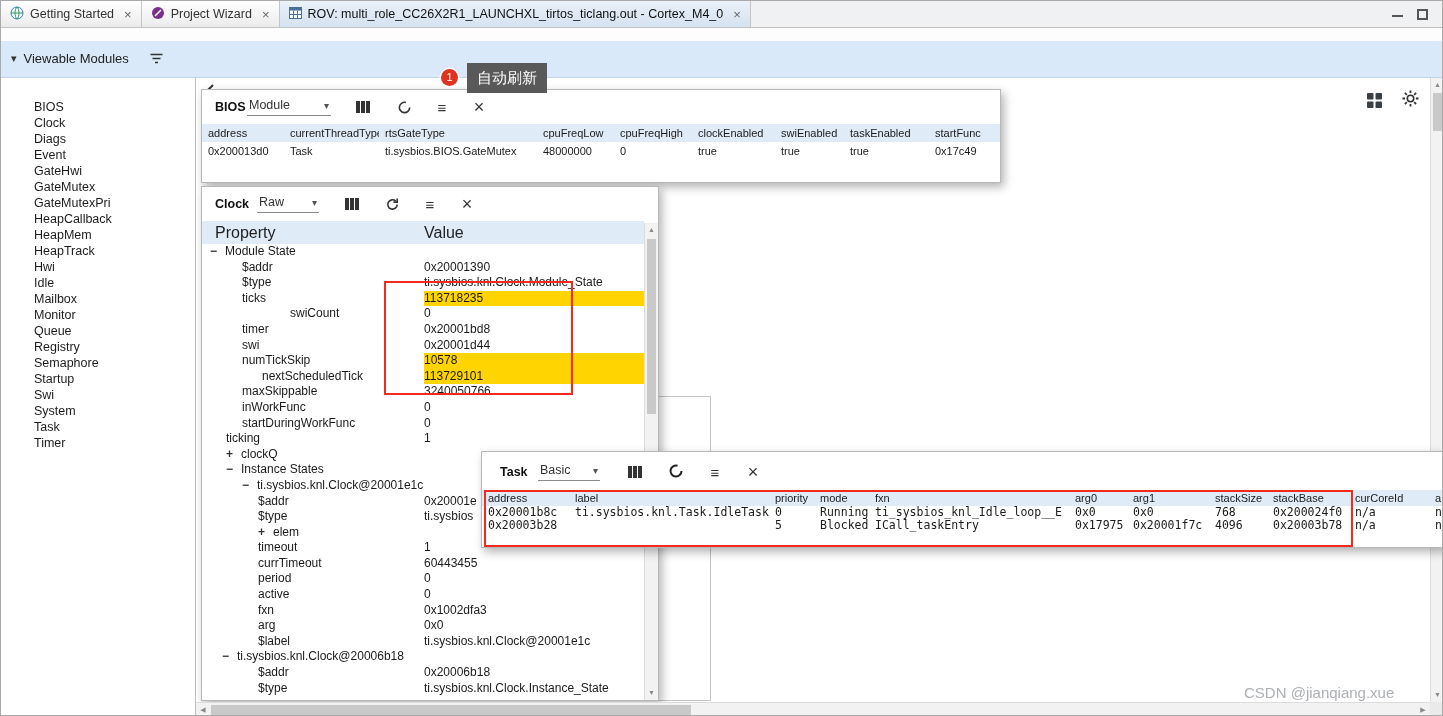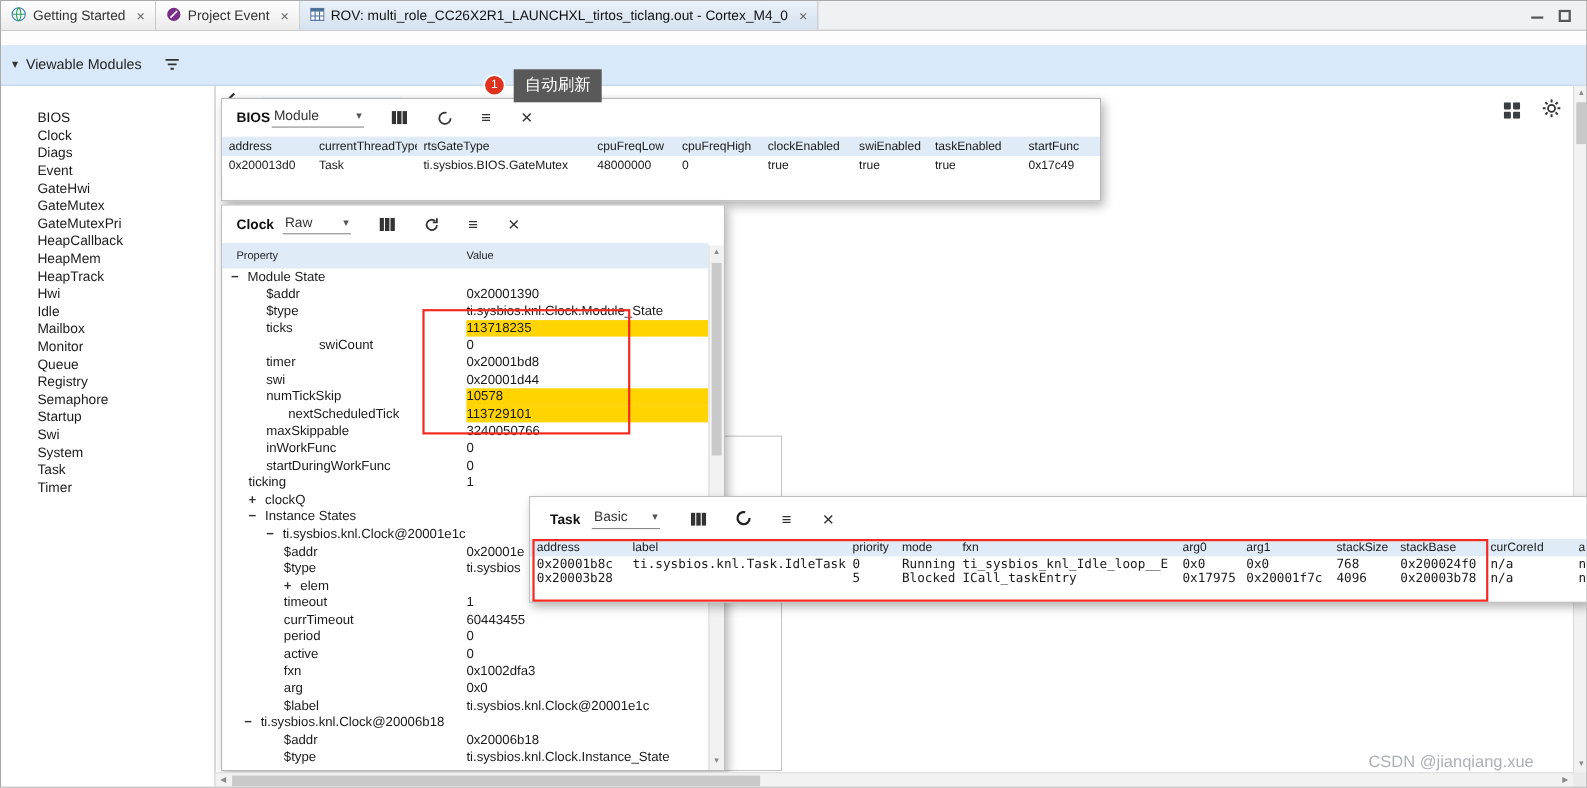--- a/index.html
+++ b/index.html
@@ -64,21 +64,21 @@
 .task-table .t-cell:nth-child(4){width:55px}
 .task-table .t-cell:nth-child(5){width:200px}
 .task-table .t-cell:nth-child(6){width:58px}
 .task-table .t-cell:nth-child(7){width:82px}
 .task-table .t-cell:nth-child(8){width:58px}
 .task-table .t-cell:nth-child(9){width:82px}
 .task-table .t-cell:nth-child(10){width:80px}
 .task-table .t-cell:nth-child(11){width:60px}
 
 
-.clock-cols { position:absolute; left:0; top:34px; right:14px; height:23px; background:var(--header_bg,#e0ebf8); display:flex; align-items:center; font-size:10px; color:#222; }
+.clock-cols { position:absolute; left:0; top:34px; right:14px; height:23px; background:var(--header_bg,#e0ebf8); display:flex; align-items:center; font-size:16px; color:#222; }
 .clock-cols .c1 { padding-left:13px; width:222px; }
 .clock-rows { position:absolute; left:0; top:57px; right:14px; bottom:0; overflow:hidden; }
 .p-row { position:relative; height:15.6px; line-height:15.6px; font-size:12px; white-space:nowrap; color:#1a1a1a; }
 .p-exp { display:inline-block; width:15px; color:#333; font-weight:bold; }
 .p-val { position:absolute; left:222px; top:0; right:0; height:100%; overflow:hidden; }
 .p-val.hl { background:var(--changed_highlight,#ffd400); }
 
 
 .v-scroll { position:absolute; background:#f2f2f2; border-left:1px solid #dcdcdc; z-index:25; }
 .h-scroll { position:absolute; background:#f2f2f2; border-top:1px solid #dcdcdc; z-index:25; }
@@ -108,21 +108,21 @@
             <path d="M1 7h12M7 1c2.6 2 2.6 10 0 12M7 1c-2.6 2-2.6 10 0 12" stroke="#3a9f5f" fill="none"></path>
           </svg></span>
       <span>Getting Started</span>
       <span class="tab-close">×</span>
     </div>
     <div class="tab">
       <span><svg width="14" height="14">
             <circle cx="7" cy="7" r="6" fill="#7b2d8b"></circle>
             <path d="M4 10 10 4" stroke="#fff" stroke-width="1.6"></path>
           </svg></span>
-      <span>Project Event</span>
+      <span>Project Wizard</span>
       <span class="tab-close">×</span>
     </div>
     <div class="tab active">
       <span><svg width="13" height="12">
             <rect x="0.5" y="0.5" width="12" height="11" fill="#fff" stroke="#4a6f9b"></rect>
             <rect x="0.5" y="0.5" width="12" height="3" fill="#4a6f9b"></rect>
             <path d="M4.5 3.5v8M8.5 3.5v8M0.5 7.5h12" stroke="#4a6f9b" fill="none"></path>
           </svg></span>
       <span>ROV: multi_role_CC26X2R1_LAUNCHXL_tirtos_ticlang.out - Cortex_M4_0</span>
       <span class="tab-close">×</span>

